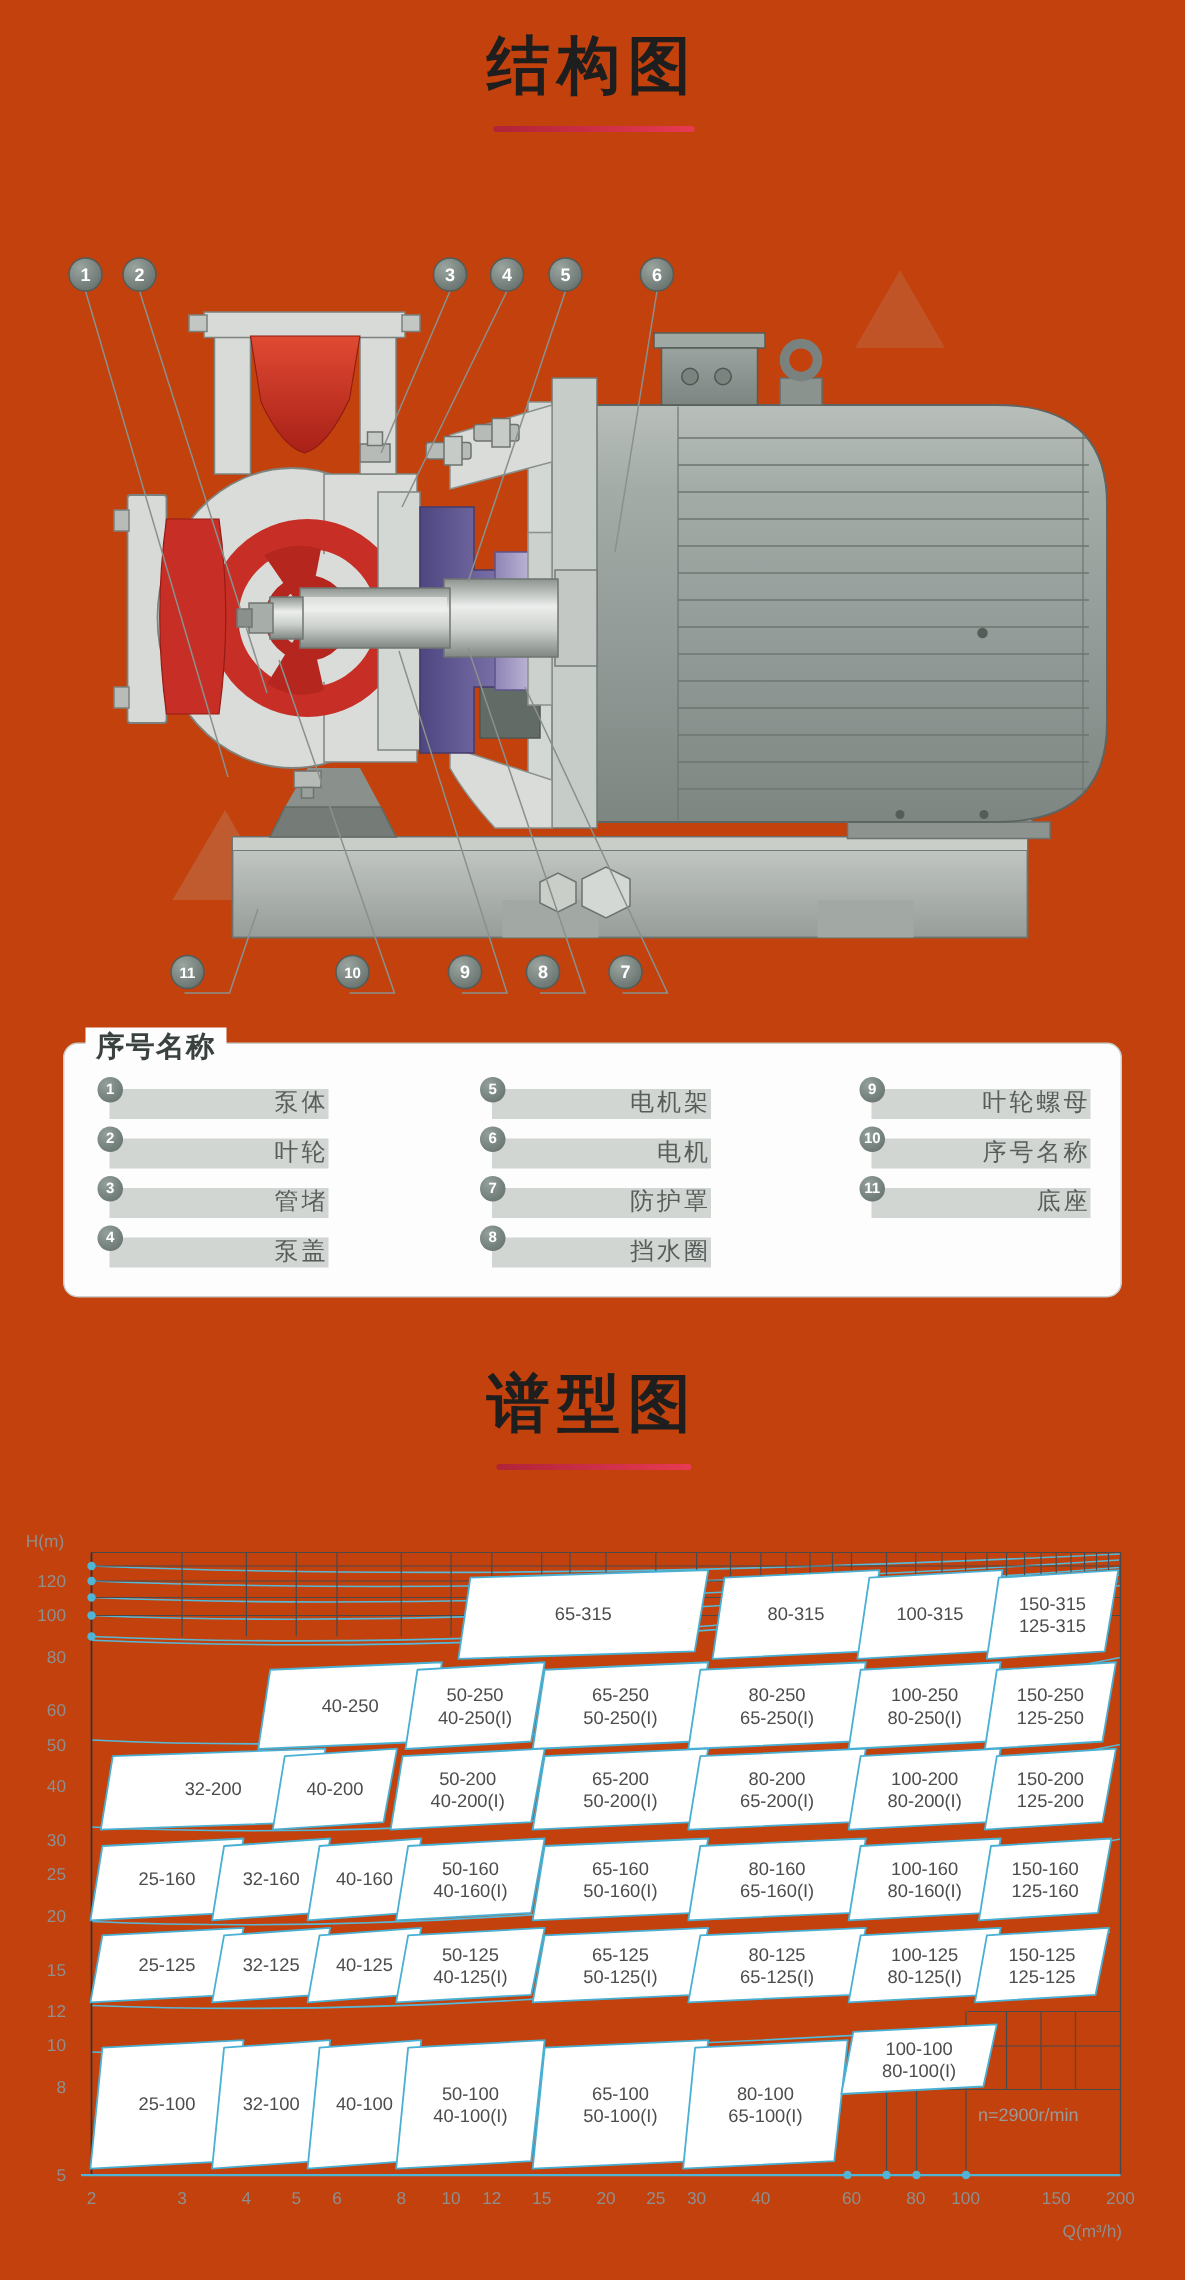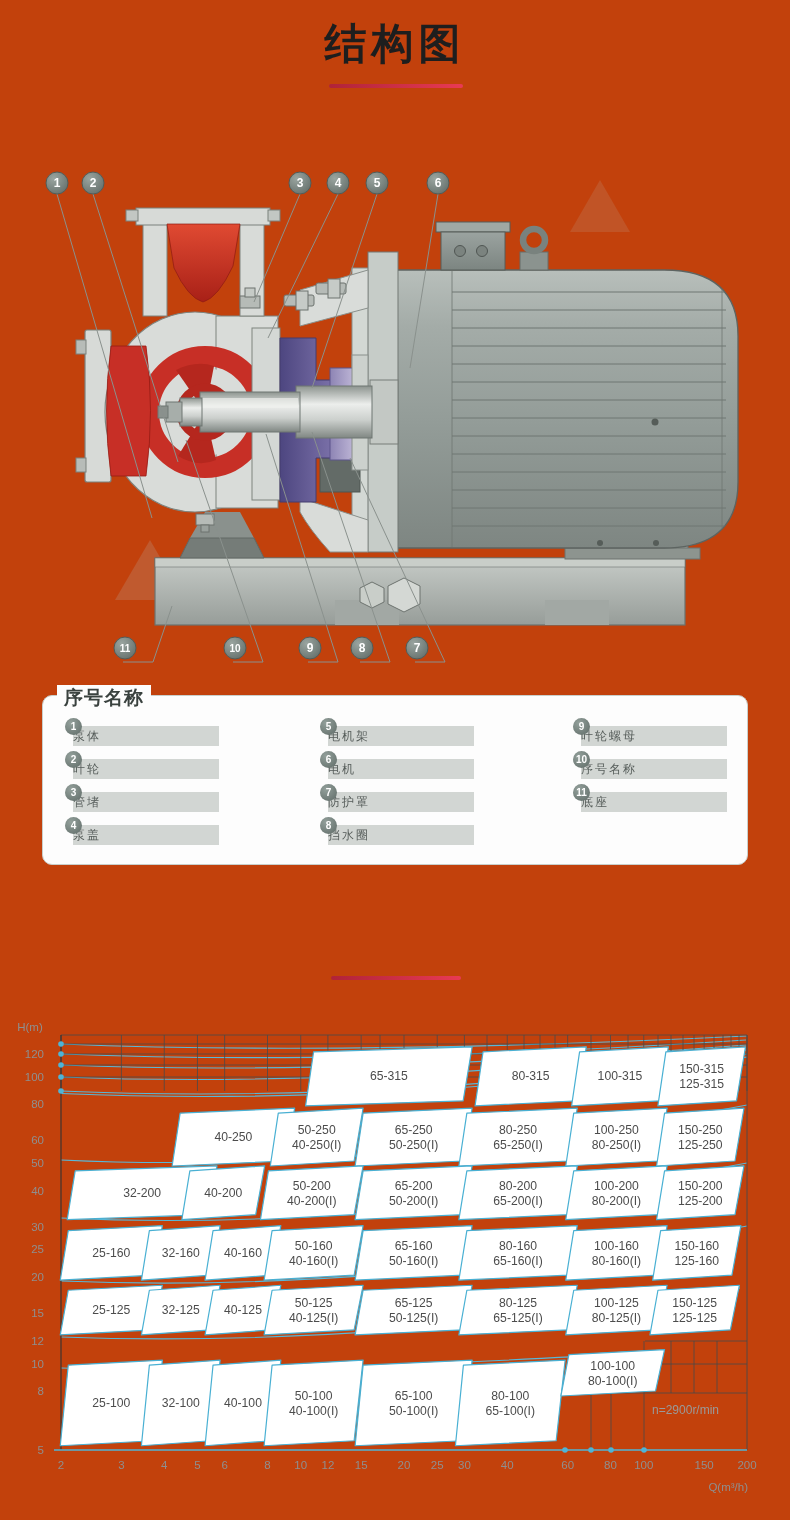--- a/index.html
+++ b/index.html
@@ -15,21 +15,21 @@
   .legend-box{position:absolute;left:42px;top:695px;width:704px;height:168px;
               border:1.5px solid #c9cfcb;border-radius:10px;background:#fdfdfd;}
   .legend-title{position:absolute;top:-11px;left:14px;background:#fdfdfd;padding:0 7px;
                 font-size:19px;font-weight:700;color:#3a423f;letter-spacing:1px;}
   .lg-col{position:absolute;top:22px;width:200px;}
   .lg-item{position:relative;height:26px;margin-bottom:7px;}
   .lg-badge{position:absolute;left:0;top:0;width:17px;height:17px;border-radius:50%;
             background:radial-gradient(circle at 35% 30%,#93a09b,#5f6b67);
             color:#fff;font-size:10px;font-weight:700;text-align:center;line-height:17px;z-index:2;}
   .lg-bar{position:absolute;left:8px;top:8px;width:146px;height:20px;background:#d2d6d3;
-          color:#565d5a;font-size:12px;text-align:left;line-height:20px;letter-spacing:2px;}
+          color:#565d5a;font-size:16px;text-align:right;line-height:20px;letter-spacing:2px;}
 </style>
 </head>
 <body>
 
 <div class="page">
 
   <h1 class="sec-title" style="top:16px;">结构图</h1>
   <div class="title-line" style="top:84px;left:329px;width:134px;"></div>
 
   <svg id="pump-svg" width="790" height="545" viewBox="0 0 790 545">
@@ -305,20 +305,21 @@
           <span class="lg-badge">10</span>
           <span class="lg-bar">序号名称</span>
         </div>
         <div class="lg-item">
           <span class="lg-badge">11</span>
           <span class="lg-bar">底座</span>
         </div>
       </div>
   </section>
 
+  <h1 class="sec-title" style="top:908px;">谱型图</h1>
   <div class="title-line" style="top:976px;left:331px;width:130px;"></div>
 
   <svg id="chart" width="790" height="520" viewBox="0 0 790 520">
       <path d="M61,44 C260,52 500,48 747,36" stroke="#58b8d8" stroke-width="1.1" fill="none"></path>
       <path d="M61,54 C260,62 500,56 746,40" stroke="#58b8d8" stroke-width="1.1" fill="none"></path>
       <path d="M61,65 C260,73 500,64 746,45" stroke="#58b8d8" stroke-width="1.1" fill="none"></path>
       <path d="M61,77 C260,85 500,73 746,50" stroke="#58b8d8" stroke-width="1.1" fill="none"></path>
       <path d="M61,91 C270,100 520,88 747,54" stroke="#58b8d8" stroke-width="1.1" fill="none"></path>
       <path d="M61,93.5 C270,102.5 520,91 747,57" stroke="#58b8d8" stroke-width="1.1" fill="none"></path>
       <path d="M61,160 C270,170 520,150 747,105" stroke="#58b8d8" stroke-width="1.1" fill="none"></path>

